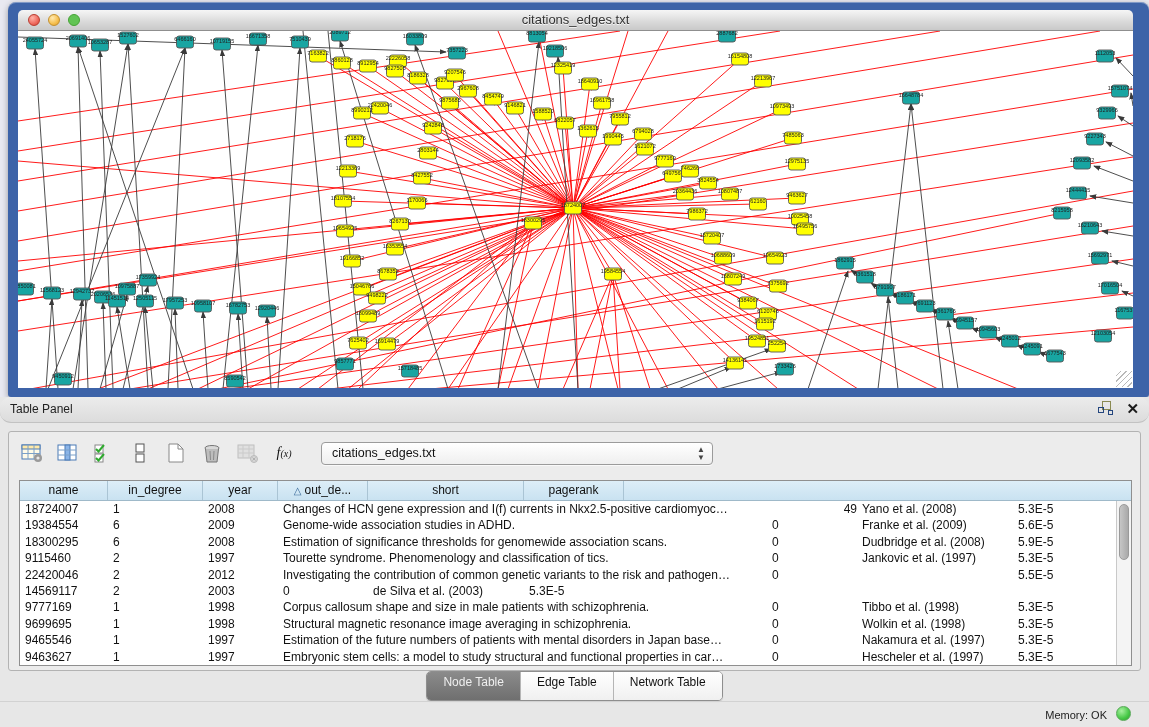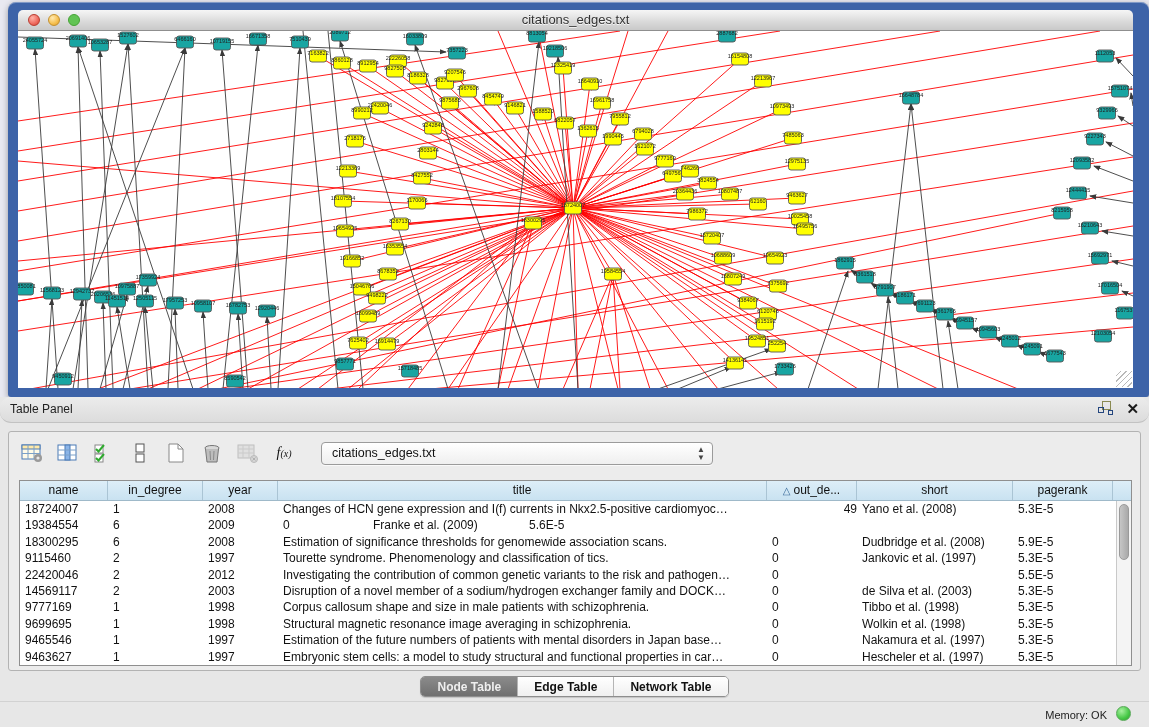--- a/index.html
+++ b/index.html
@@ -62,21 +62,21 @@
   .td{font-size:12px;color:#111;padding-left:5px;line-height:16px;
     overflow:hidden;white-space:nowrap;}
   #vscroll{position:absolute;right:0;top:20px;bottom:0;width:15px;
     background:#f4f4f4;border-left:1px solid #c9c9c9;}
   #vthumb{position:absolute;left:2px;top:3px;width:10px;height:56px;border-radius:6px;
     background:linear-gradient(90deg,#c6c6c6,#a9a9a9);border:1px solid #9a9a9a;cursor:pointer;}
 
   #tabstrip{position:absolute;left:0;top:277px;width:1149px;height:24px;
     display:flex;justify-content:center;align-items:center;}
   #tabs{display:flex;border:1px solid #8e8e8e;border-radius:5px;overflow:hidden;
-    box-shadow:0 1px 1px rgba(0,0,0,.15);height:21px;font-weight:bold;}
+    box-shadow:0 1px 1px rgba(0,0,0,.15);height:30px;}
   .tab{font-size:12px;padding:0 16px;line-height:20px;background:linear-gradient(#ffffff,#f0f0f0);
     color:#111;border-right:1px solid #b5b5b5;cursor:pointer;}
   .tab:last-child{border-right:none;}
   .tab.active{background:linear-gradient(#8b8b8b,#6f6f6f);color:#efefef;}
 
   #statusbar{position:absolute;left:0;bottom:0;width:1149px;height:26px;
     border-top:1px solid #d2d2d2;}
   #mem-label{position:absolute;right:42px;top:7px;font-size:11px;color:#222;}
   #mem-dot{position:absolute;right:18px;top:4px;width:15px;height:15px;border-radius:50%;
     background:radial-gradient(circle at 35% 30%,#a8f0a0,#46c846 60%,#2f9e2f);
@@ -870,39 +870,39 @@
         <span>citations_edges.txt</span>
         <span class="arrows">▲<br>▼</span>
       </div>
     </div>
 
     <div id="tablewrap">
       <div id="thead">
           <div class="th" style="width: 88px;"><span>name</span></div>
           <div class="th" style="width: 95px;"><span>in_degree</span></div>
           <div class="th" style="width: 75px;"><span>year</span></div>
-          <div class="th" style="width: 489px;"><span>title</span></div>
           <div class="th" style="width: 90px;"><span class="sorttri">△</span><span>out_de...</span></div>
           <div class="th" style="width: 156px;"><span>short</span></div>
           <div class="th" style="width: 100px;"><span>pagerank</span></div>
         </div>
       <div id="tbody">
           <div class="tr">
             <div class="td" style="width: 88px;">18724007</div>
             <div class="td" style="width: 95px;">1</div>
             <div class="td" style="width: 75px;">2008</div>
             <div class="td" style="width: 489px;">Changes of HCN gene expression and I(f) currents in Nkx2.5-positive cardiomyoc…</div>
             <div class="td" style="width: 90px; text-align: right;">49</div>
             <div class="td" style="width: 156px;">Yano et al. (2008)</div>
             <div class="td" style="width: 100px;">5.3E-5</div>
           </div>
           <div class="tr">
             <div class="td" style="width: 88px;">19384554</div>
             <div class="td" style="width: 95px;">6</div>
             <div class="td" style="width: 75px;">2009</div>
+            <div class="td" style="width: 489px;">Genome-wide association studies in ADHD.</div>
             <div class="td" style="width: 90px;">0</div>
             <div class="td" style="width: 156px;">Franke et al. (2009)</div>
             <div class="td" style="width: 100px;">5.6E-5</div>
           </div>
           <div class="tr">
             <div class="td" style="width: 88px;">18300295</div>
             <div class="td" style="width: 95px;">6</div>
             <div class="td" style="width: 75px;">2008</div>
             <div class="td" style="width: 489px;">Estimation of significance thresholds for genomewide association scans.</div>
             <div class="td" style="width: 90px;">0</div>
@@ -924,21 +924,20 @@
             <div class="td" style="width: 75px;">2012</div>
             <div class="td" style="width: 489px;">Investigating the contribution of common genetic variants to the risk and pathogen…</div>
             <div class="td" style="width: 90px;">0</div>
             <div class="td" style="width: 156px; margin-top: 24px;">Stergiakouli et al. (2012)</div>
             <div class="td" style="width: 100px;">5.5E-5</div>
           </div>
           <div class="tr">
             <div class="td" style="width: 88px;">14569117</div>
             <div class="td" style="width: 95px;">2</div>
             <div class="td" style="width: 75px;">2003</div>
-            <div class="td" style="width: 489px;">Disruption of a novel member of a sodium/hydrogen exchanger family and DOCK…</div>
             <div class="td" style="width: 90px;">0</div>
             <div class="td" style="width: 156px;">de Silva et al. (2003)</div>
             <div class="td" style="width: 100px;">5.3E-5</div>
           </div>
           <div class="tr">
             <div class="td" style="width: 88px;">9777169</div>
             <div class="td" style="width: 95px;">1</div>
             <div class="td" style="width: 75px;">1998</div>
             <div class="td" style="width: 489px;">Corpus callosum shape and size in male patients with schizophrenia.</div>
             <div class="td" style="width: 90px;">0</div>

